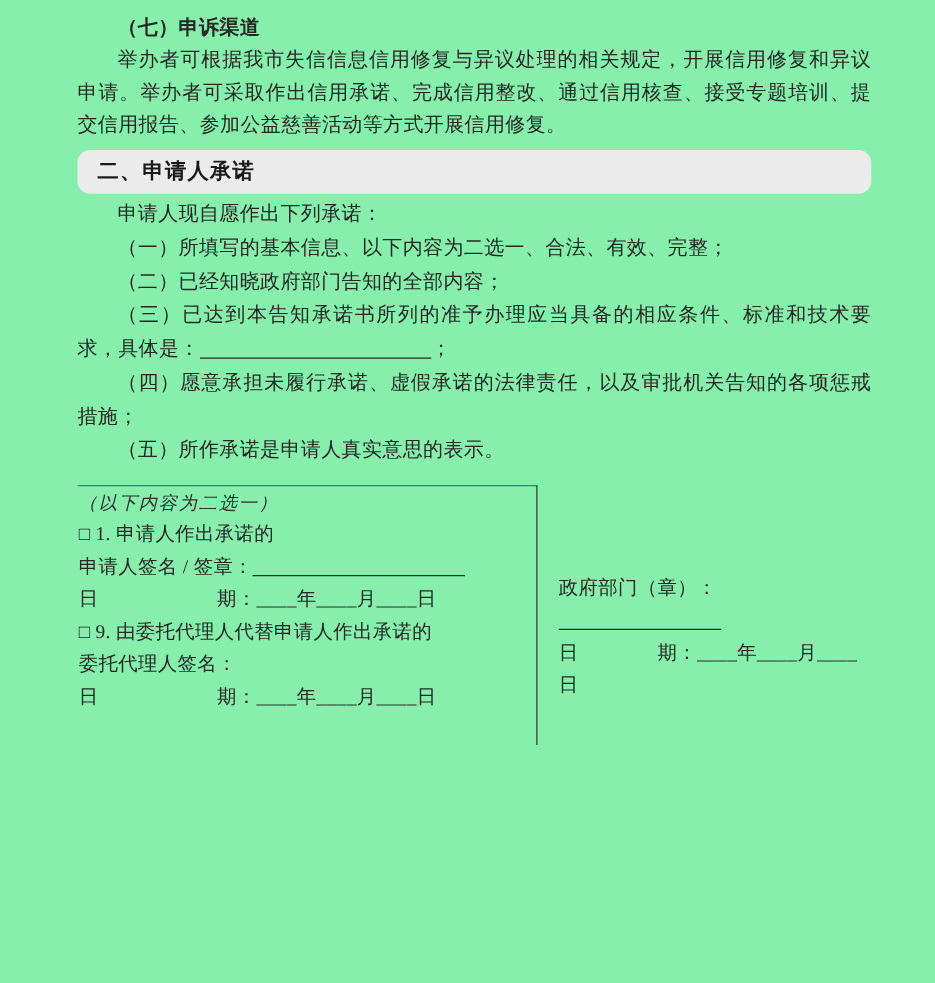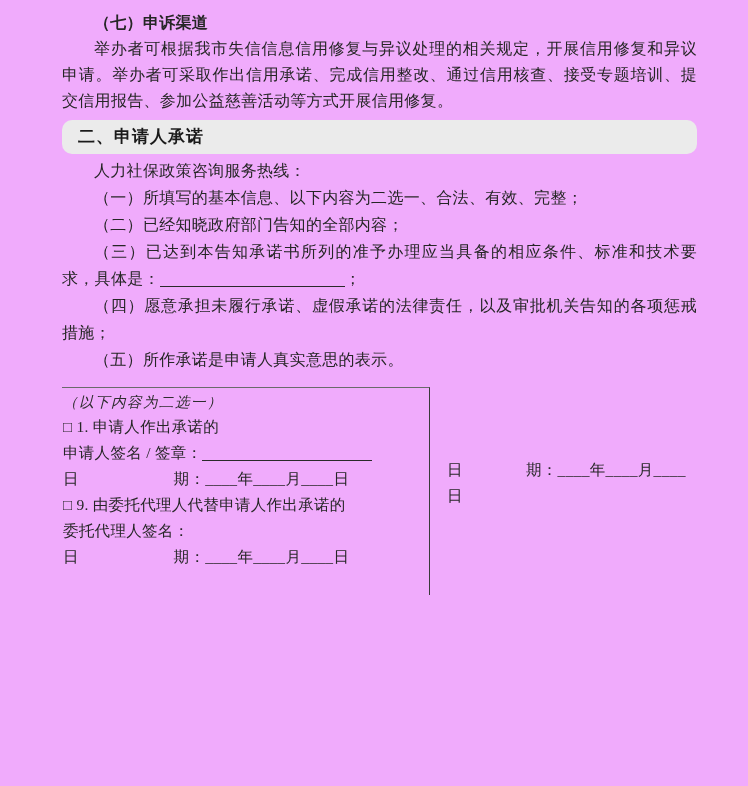--- a/index.html
+++ b/index.html
@@ -1,18 +1,18 @@
 <!DOCTYPE html>
 <html><head>
 <meta charset="utf-8">
 <style>
   * { margin:0; padding:0; box-sizing:border-box; }
   html,body { background:#ffffff; }
   .page {
-    position:relative; width:748px; height:786px; background:#f0abfc;
+    position:relative; width:748px; height:786px; background:#86efac;
     overflow:hidden; color:#262626;
     font-family:"Liberation Serif","DejaVu Serif",serif;
   }
   .doc { position:absolute; left:62px; top:10px; width:635px; }
 
   .para {
     font-size:16px; line-height:26px; text-align:justify;
     text-indent:2em; letter-spacing:0.3px; color:#262626;
   }
   .sub-heading { font-weight:bold; text-align:left; }
@@ -59,21 +59,21 @@
   <div class="doc">
 
     <p class="para sub-heading">（七）申诉渠道</p>
     <p class="para">举办者可根据我市失信信息信用修复与异议处理的相关规定，开展信用修复和异议申请。举办者可采取作出信用承诺、完成信用整改、通过信用核查、接受专题培训、提交信用报告、参加公益慈善活动等方式开展信用修复。</p>
 
     <div class="heading-band">
       <span class="heading-text">二、申请人承诺</span>
     </div>
 
     <div class="items">
-      <p class="para">人力社保政策咨询服务热线：</p>
+      <p class="para">申请人现自愿作出下列承诺：</p>
       <p class="para">（一）所填写的基本信息、以下内容为二选一、合法、有效、完整；</p>
       <p class="para">（二）已经知晓政府部门告知的全部内容；</p>
       <p class="para"><span>（三）已达到本告知承诺书所列的准予办理应当具备的相应条件、标准和技术要求，具体是：</span><span class="blank blank-item3"></span><span>；</span></p>
       <p class="para">（四）愿意承担未履行承诺、虚假承诺的法律责任，以及审批机关告知的各项惩戒措施；</p>
       <p class="para">（五）所作承诺是申请人真实意思的表示。</p>
     </div>
 
     <div class="form-table">
 
       <div class="cell-left">
@@ -87,19 +87,20 @@
 
         <div class="frow"><span class="cb">□</span><span>9. 由委托代理人代替申请人作出承诺的</span></div>
 
         <div class="frow">委托代理人签名：</div>
 
         <div class="frow">日　　　　　　期：____年____月____日</div>
 
       </div>
 
       <div class="cell-right">
+        <div class="frow"><span>政府部门（章）：</span><span class="blank blank-gov"></span></div>
 
         <div class="frow">日　　　　期：____年____月____日</div>
       </div>
 
     </div>
   </div>
 </div>
 
 </body></html>

